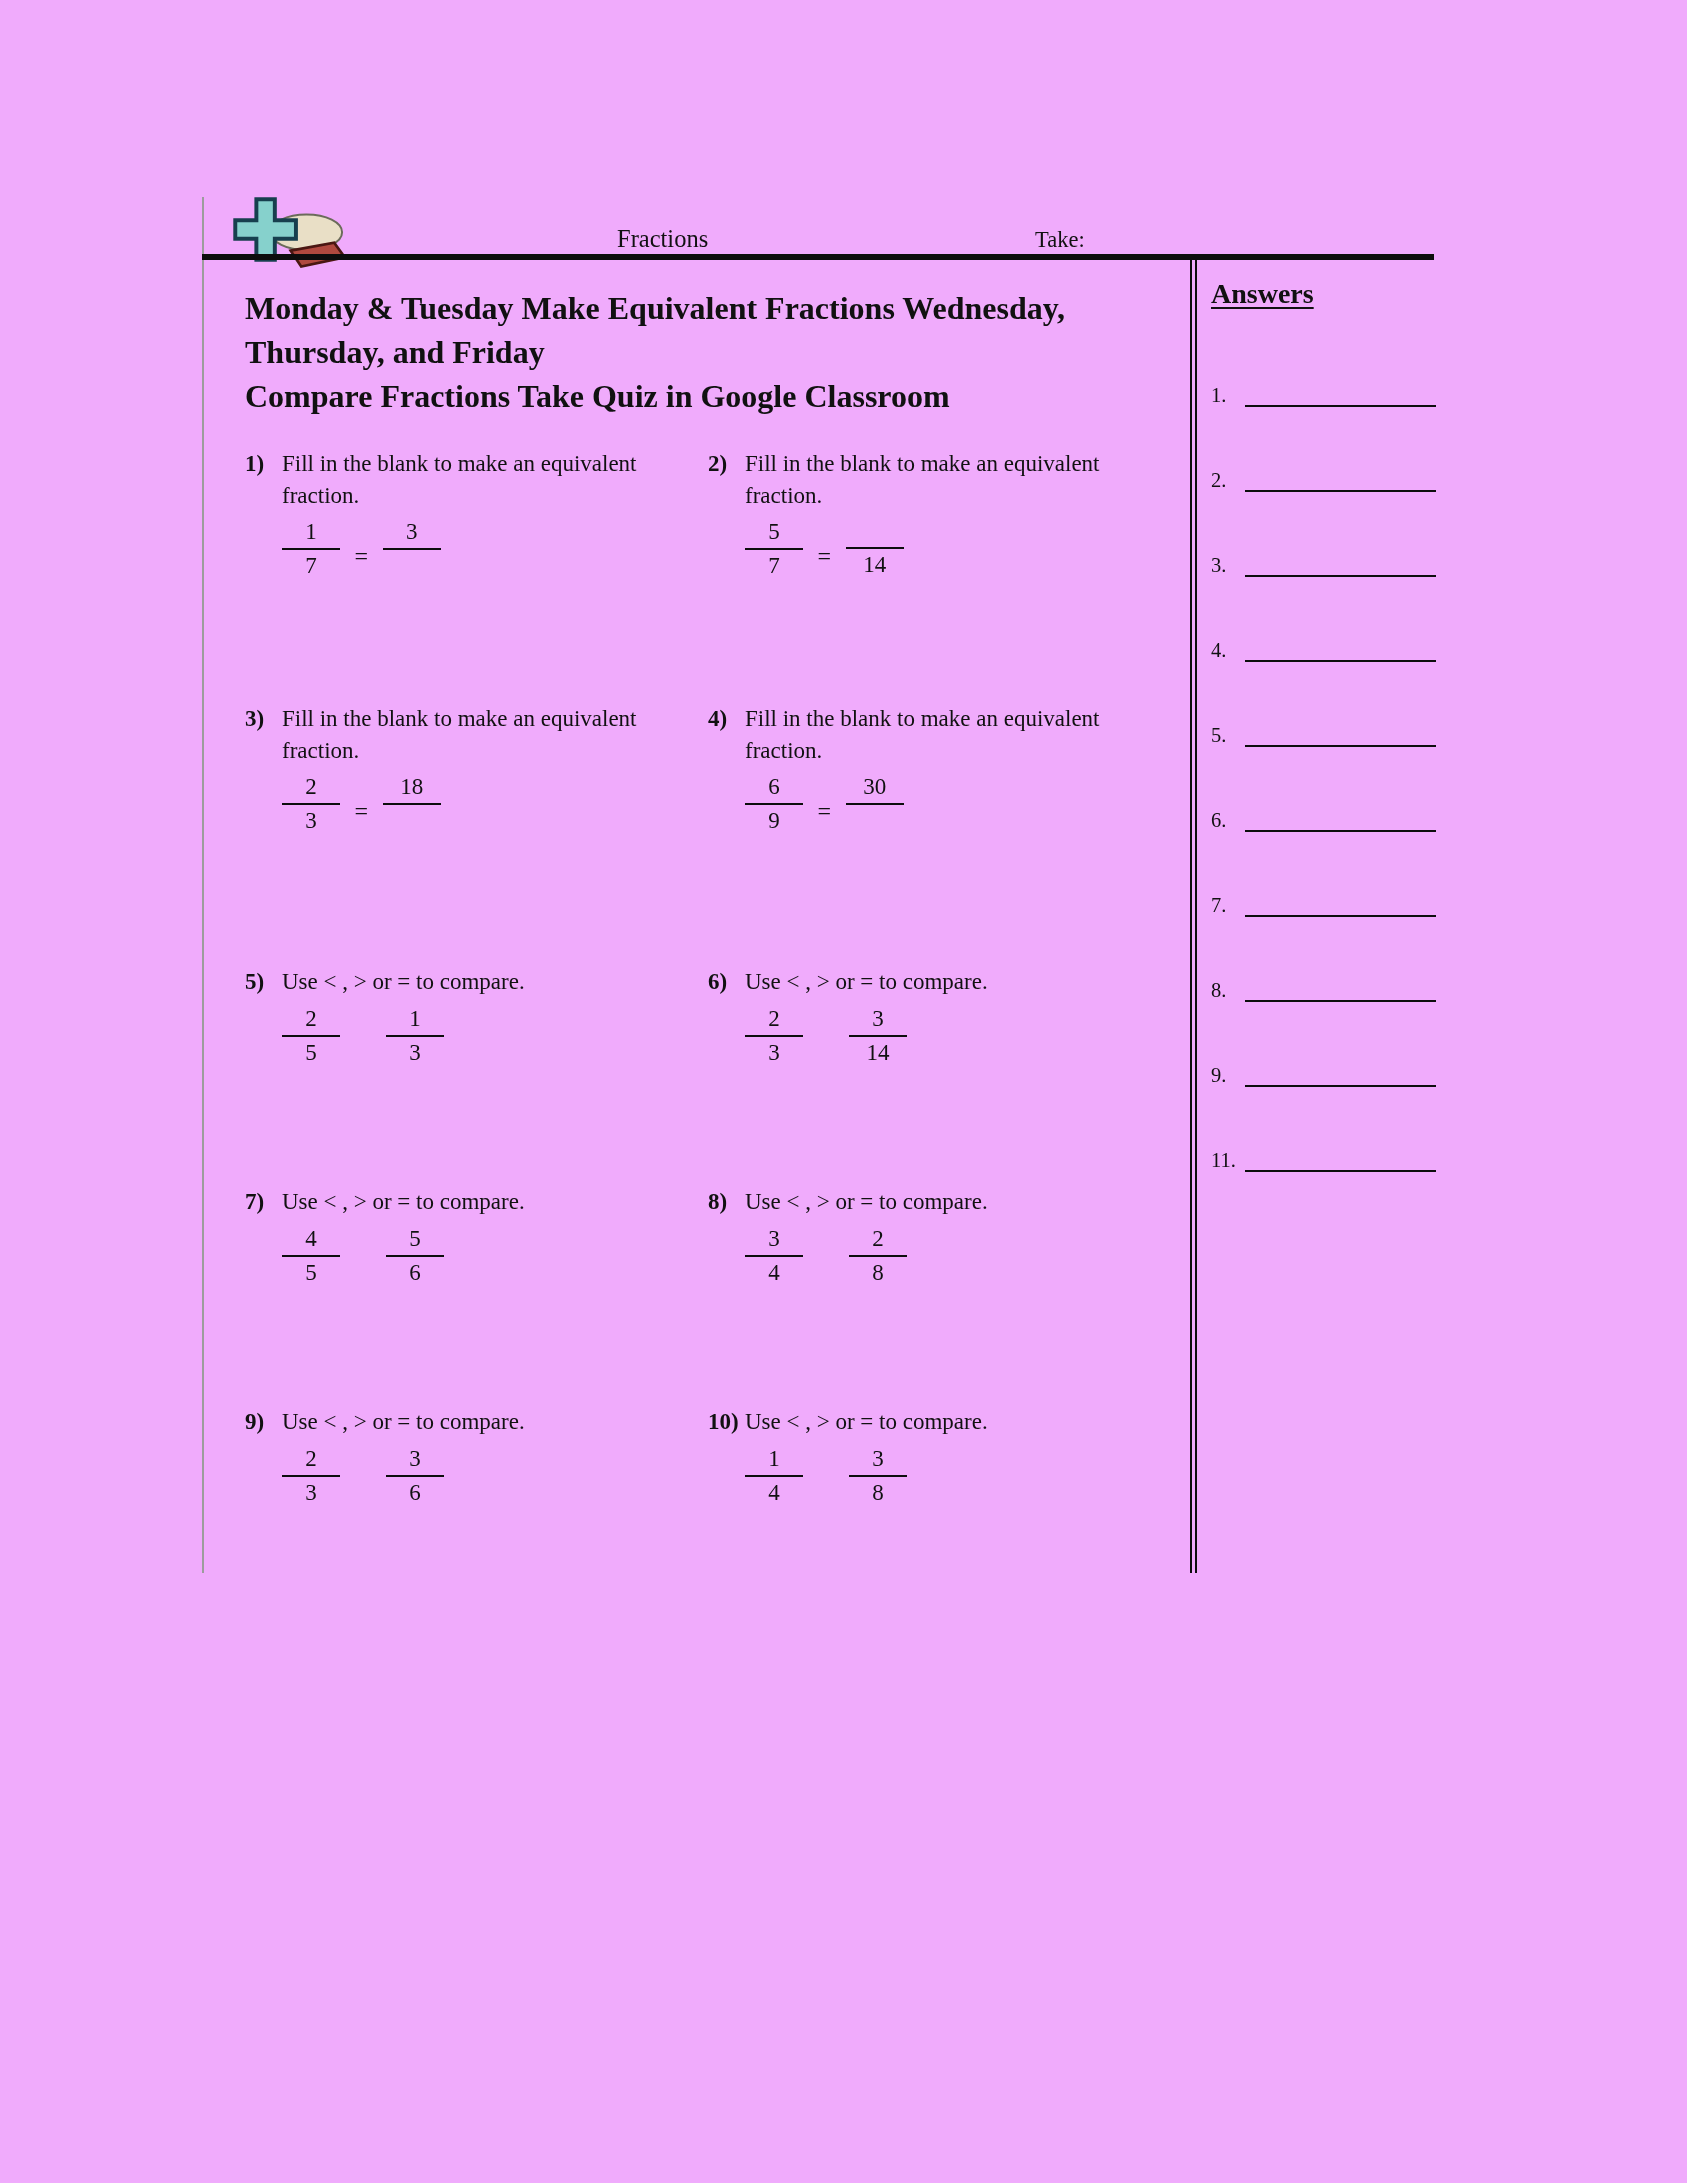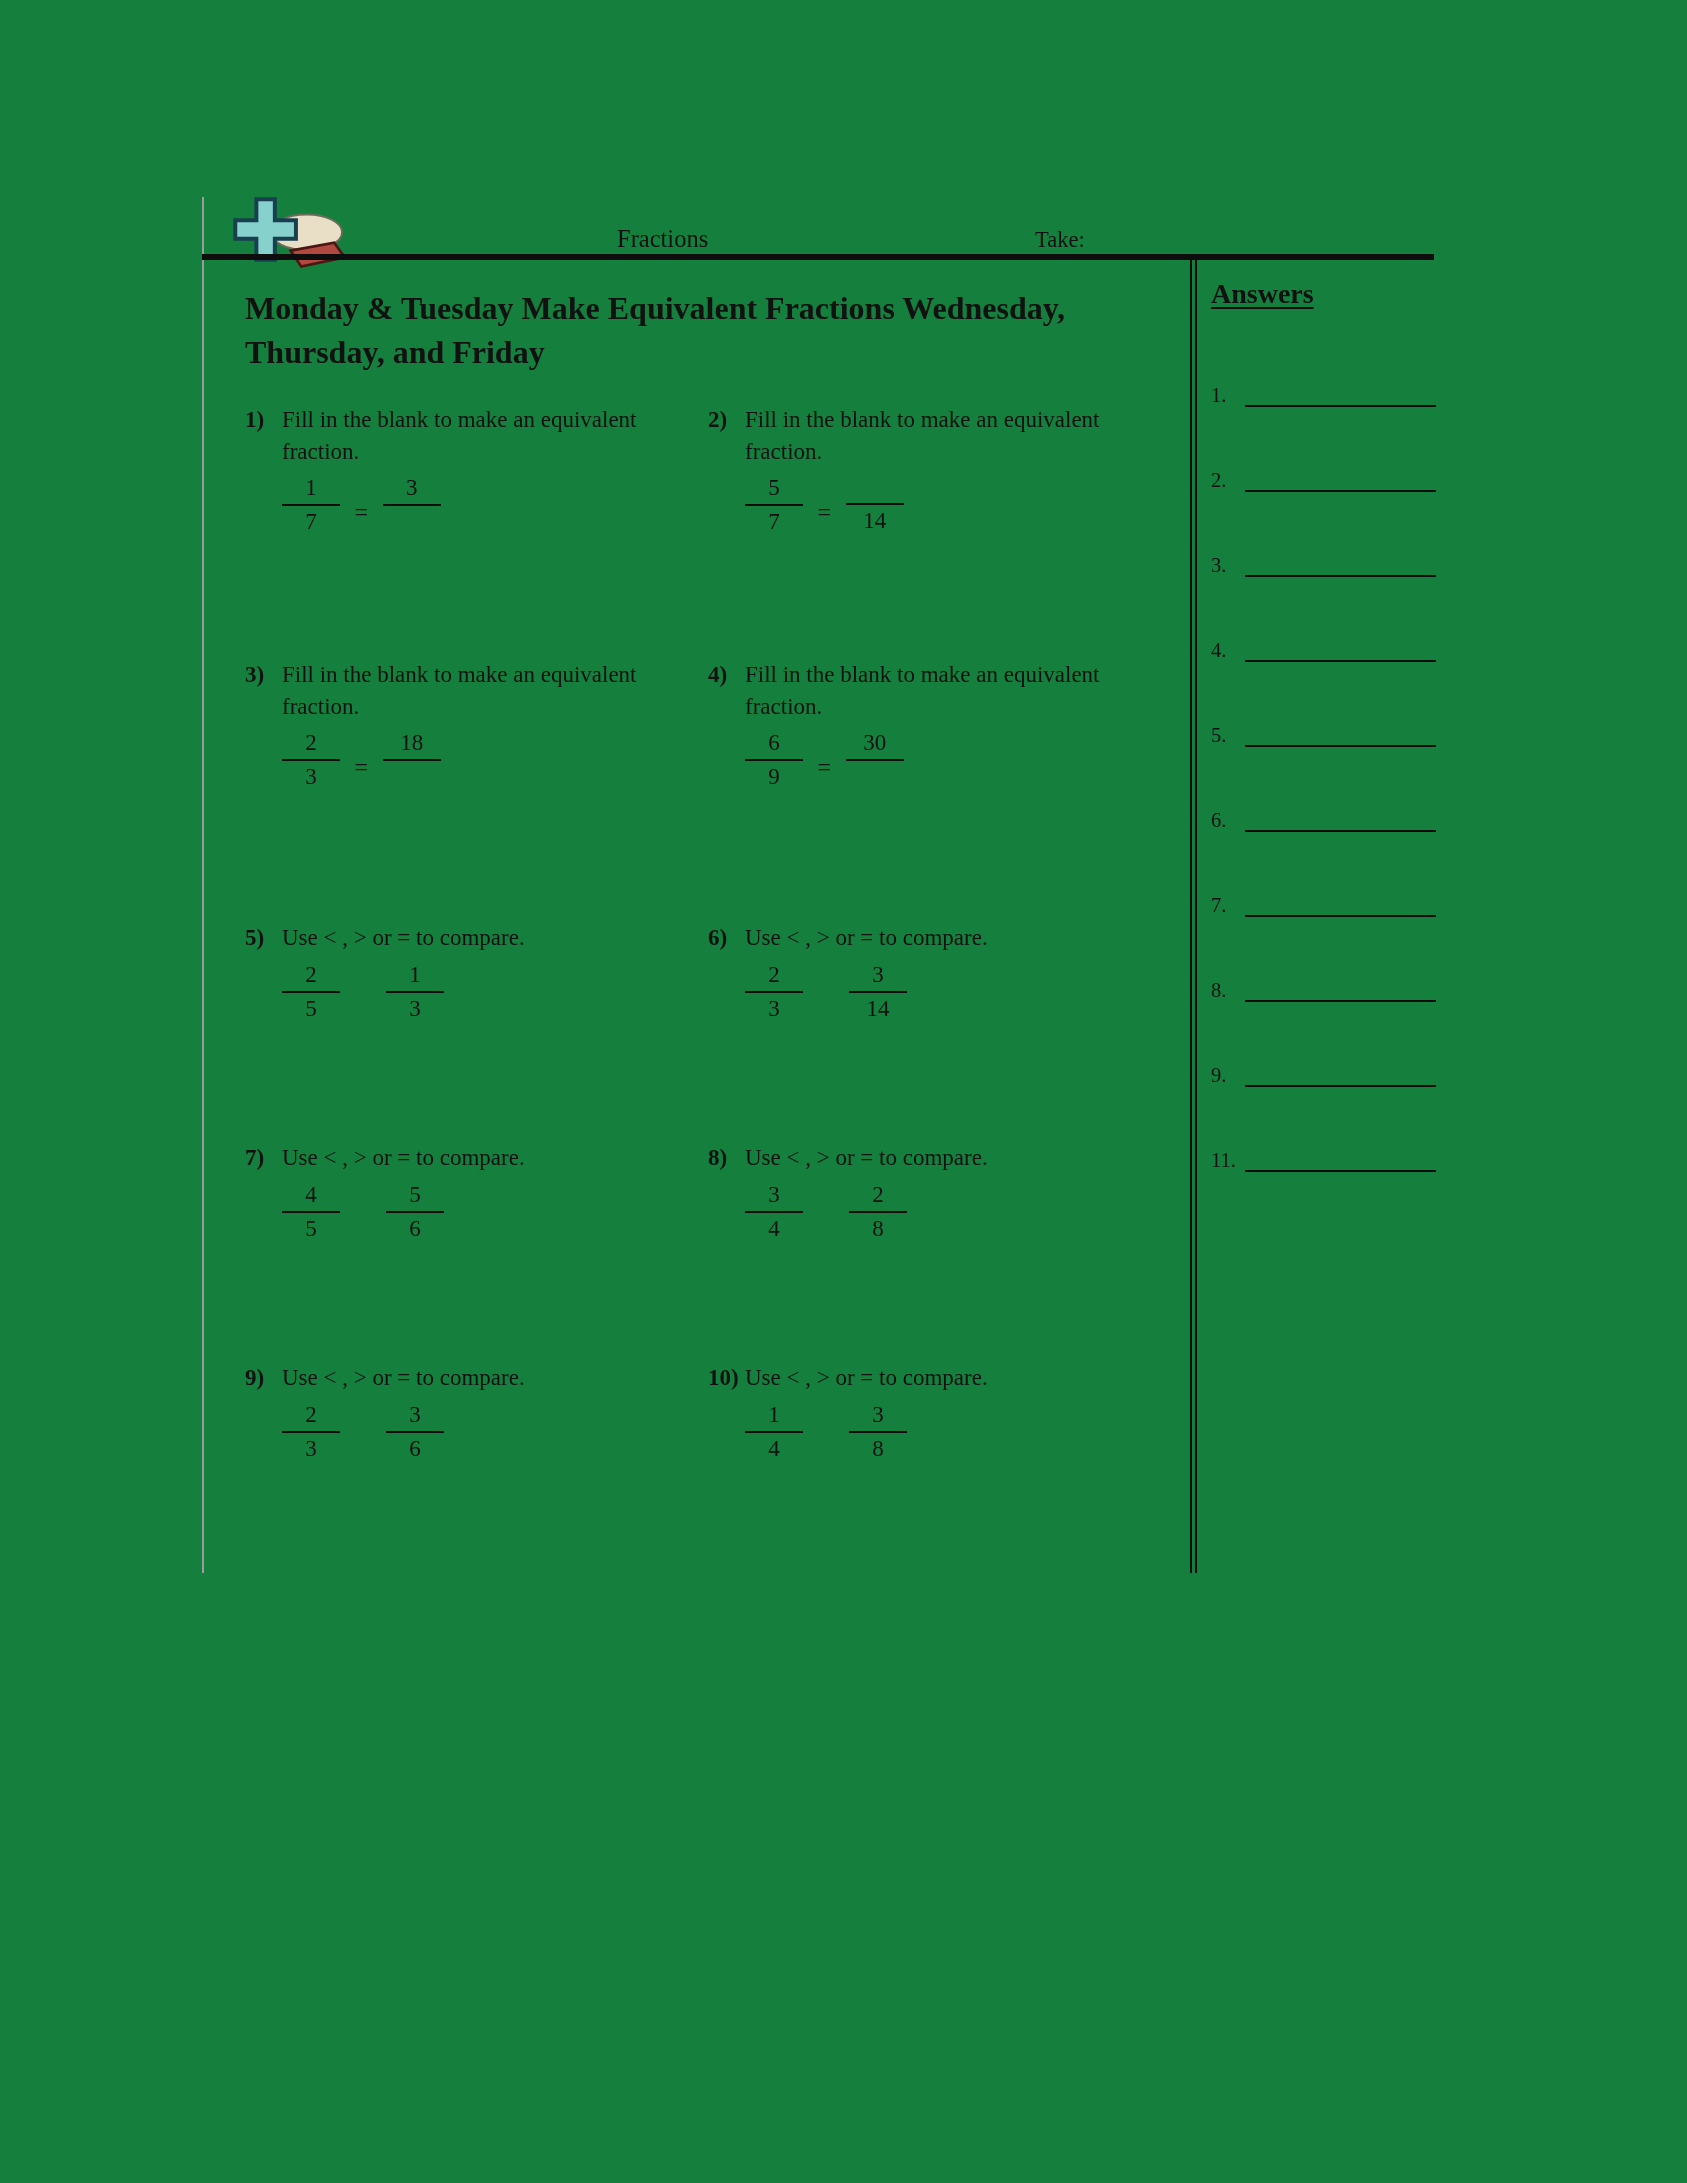--- a/index.html
+++ b/index.html
@@ -1,18 +1,18 @@
 <!DOCTYPE html>
 <html style="font-size:10.6px"><head>
 <meta charset="utf-8">
 <style>
   * { margin:0; padding:0; box-sizing:border-box; }
   html,body { background:#ffffff; }
   body { font-family:"Liberation Serif","DejaVu Serif",serif; color:#111; }
-  .sheet { position:relative; width:1687px; height:2183px; background:#15803d; overflow:hidden; }
+  .sheet { position:relative; width:1687px; height:2183px; background:#f0abfc; overflow:hidden; }
 
   .left-border { position:absolute; left:202px; top:197px; width:2px; height:1376px; background:#9c9c9c; }
   .head-rule   { position:absolute; left:202px; top:254px; width:1232px; height:6px; background:#0d0d0d; }
   .divider-v   { position:absolute; left:1190px; top:260px; height:1313px; width:7.3px;
                  border-left:2px solid #0d0d0d; border-right:2px solid #0d0d0d; }
 
   .icon-box  { position:absolute; left:230px; top:195px; width:120px; height:81px; }
   .doc-title { position:absolute; left:617px; top:225px; font-size:24.5px; }
   .name-label{ position:absolute; left:1035px; top:227px; font-size:22.5px; }
 
@@ -56,20 +56,21 @@
     </svg>
   </div>
   <div class="doc-title">Fractions</div>
   <div class="name-label">Take:</div>
   <div class="head-rule"></div>
   <div class="divider-v"></div>
 
   <div class="main">
     <div class="instructions">
       <div>Monday &amp; Tuesday Make Equivalent Fractions Wednesday, Thursday, and Friday</div>
+      <div>Compare Fractions Take Quiz in Google Classroom</div>
     </div>
 
     <div class="problems">
 
       <div class="problem">
         <div class="prompt-row">
           <span class="pnum">1)</span>
           <span class="ptext">Fill in the blank to make an equivalent fraction.</span>
         </div>
         <div class="work">

